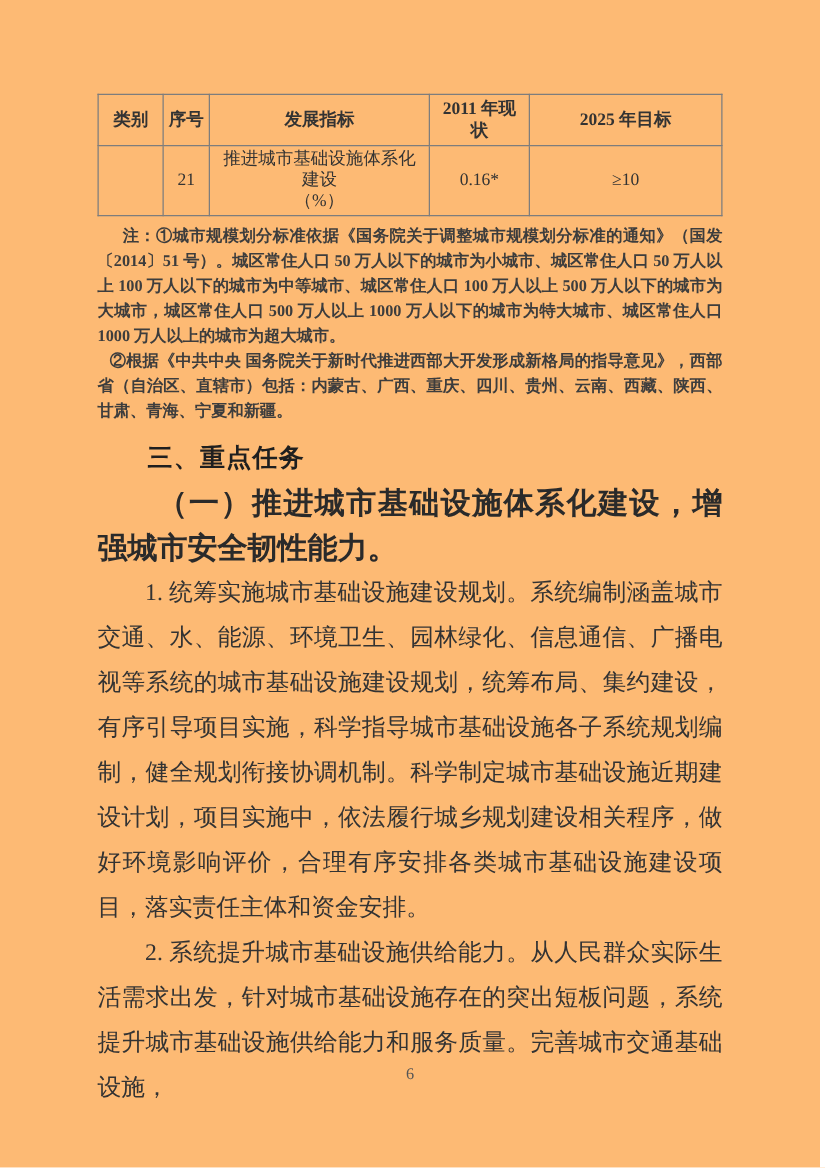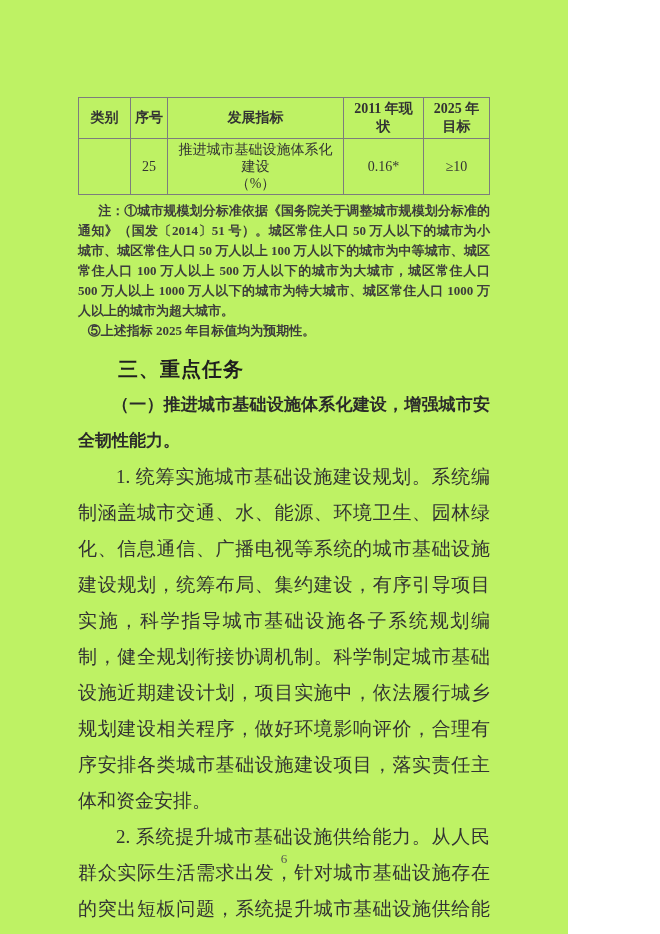--- a/index.html
+++ b/index.html
@@ -1,22 +1,22 @@
 <!DOCTYPE html>
 <html lang="zh"><head>
 <meta charset="utf-8">
 <style>
   html, body { margin: 0; padding: 0; background: #ffffff; }
   .page {
     position: relative;
-    width: 568px;
+    width: 656px;
     height: 934px;
-    background: #bef264;
+    background: #fdba74;
     box-sizing: border-box;
-    padding: 97px 78px 0 78px;
+    padding: 75px 78px 0 78px;
     font-family: "Liberation Serif", "DejaVu Serif", serif;
     color: #2e2e2e;
     overflow: hidden;
   }
 
   
   table.indicator {
     width: 100%;
     border-collapse: collapse;
     table-layout: fixed;
@@ -58,21 +58,21 @@
     margin: 13px 0 0 0;
     font-size: 20px;
     font-weight: 700;
     color: #1f1f1f;
     text-indent: 2em;
     line-height: 30px;
     letter-spacing: 1px;
   }
   .subsection {
     margin: 3px 0 0 0;
-    font-size: 17px;
+    font-size: 24px;
     font-weight: 700;
     color: #2a2a2a;
     line-height: 36px;
     text-indent: 2em;
     text-align: justify;
   }
   .body-para {
     margin: 0;
     font-size: 19px;
     line-height: 36px;
@@ -109,34 +109,34 @@
         <th>类别</th>
         <th>序号</th>
         <th>发展指标</th>
         <th>2011 年现状</th>
         <th>2025 年目标</th>
       </tr>
     </thead>
     <tbody>
       <tr>
         <td></td>
-        <td>25</td>
+        <td>21</td>
         <td class="indicator-cell">
           <span>推进城市基础设施体系化建设</span>
           <span>（%）</span>
         </td>
         <td>0.16*</td>
         <td>≥10</td>
       </tr>
     </tbody>
   </table>
 
   <div class="notes">
     <p class="note first">注：①城市规模划分标准依据《国务院关于调整城市规模划分标准的通知》（国发〔2014〕51 号）。城区常住人口 50 万人以下的城市为小城市、城区常住人口 50 万人以上 100 万人以下的城市为中等城市、城区常住人口 100 万人以上 500 万人以下的城市为大城市，城区常住人口 500 万人以上 1000 万人以下的城市为特大城市、城区常住人口 1000 万人以上的城市为超大城市。</p>
-    <p class="note">⑤上述指标 2025 年目标值均为预期性。</p>
+    <p class="note">②根据《中共中央 国务院关于新时代推进西部大开发形成新格局的指导意见》，西部省（自治区、直辖市）包括：内蒙古、广西、重庆、四川、贵州、云南、西藏、陕西、甘肃、青海、宁夏和新疆。</p>
   </div>
 
   <h2 class="section-heading">三、重点任务</h2>
 
   <p class="subsection">（一）推进城市基础设施体系化建设，增强城市安全韧性能力。</p>
 
   <p class="body-para">1. 统筹实施城市基础设施建设规划。系统编制涵盖城市交通、水、能源、环境卫生、园林绿化、信息通信、广播电视等系统的城市基础设施建设规划，统筹布局、集约建设，有序引导项目实施，科学指导城市基础设施各子系统规划编制，健全规划衔接协调机制。科学制定城市基础设施近期建设计划，项目实施中，依法履行城乡规划建设相关程序，做好环境影响评价，合理有序安排各类城市基础设施建设项目，落实责任主体和资金安排。</p>
   <p class="body-para">2. 系统提升城市基础设施供给能力。从人民群众实际生活需求出发，针对城市基础设施存在的突出短板问题，系统提升城市基础设施供给能力和服务质量。完善城市交通基础设施，</p>
 
   <div class="page-number">6</div>

